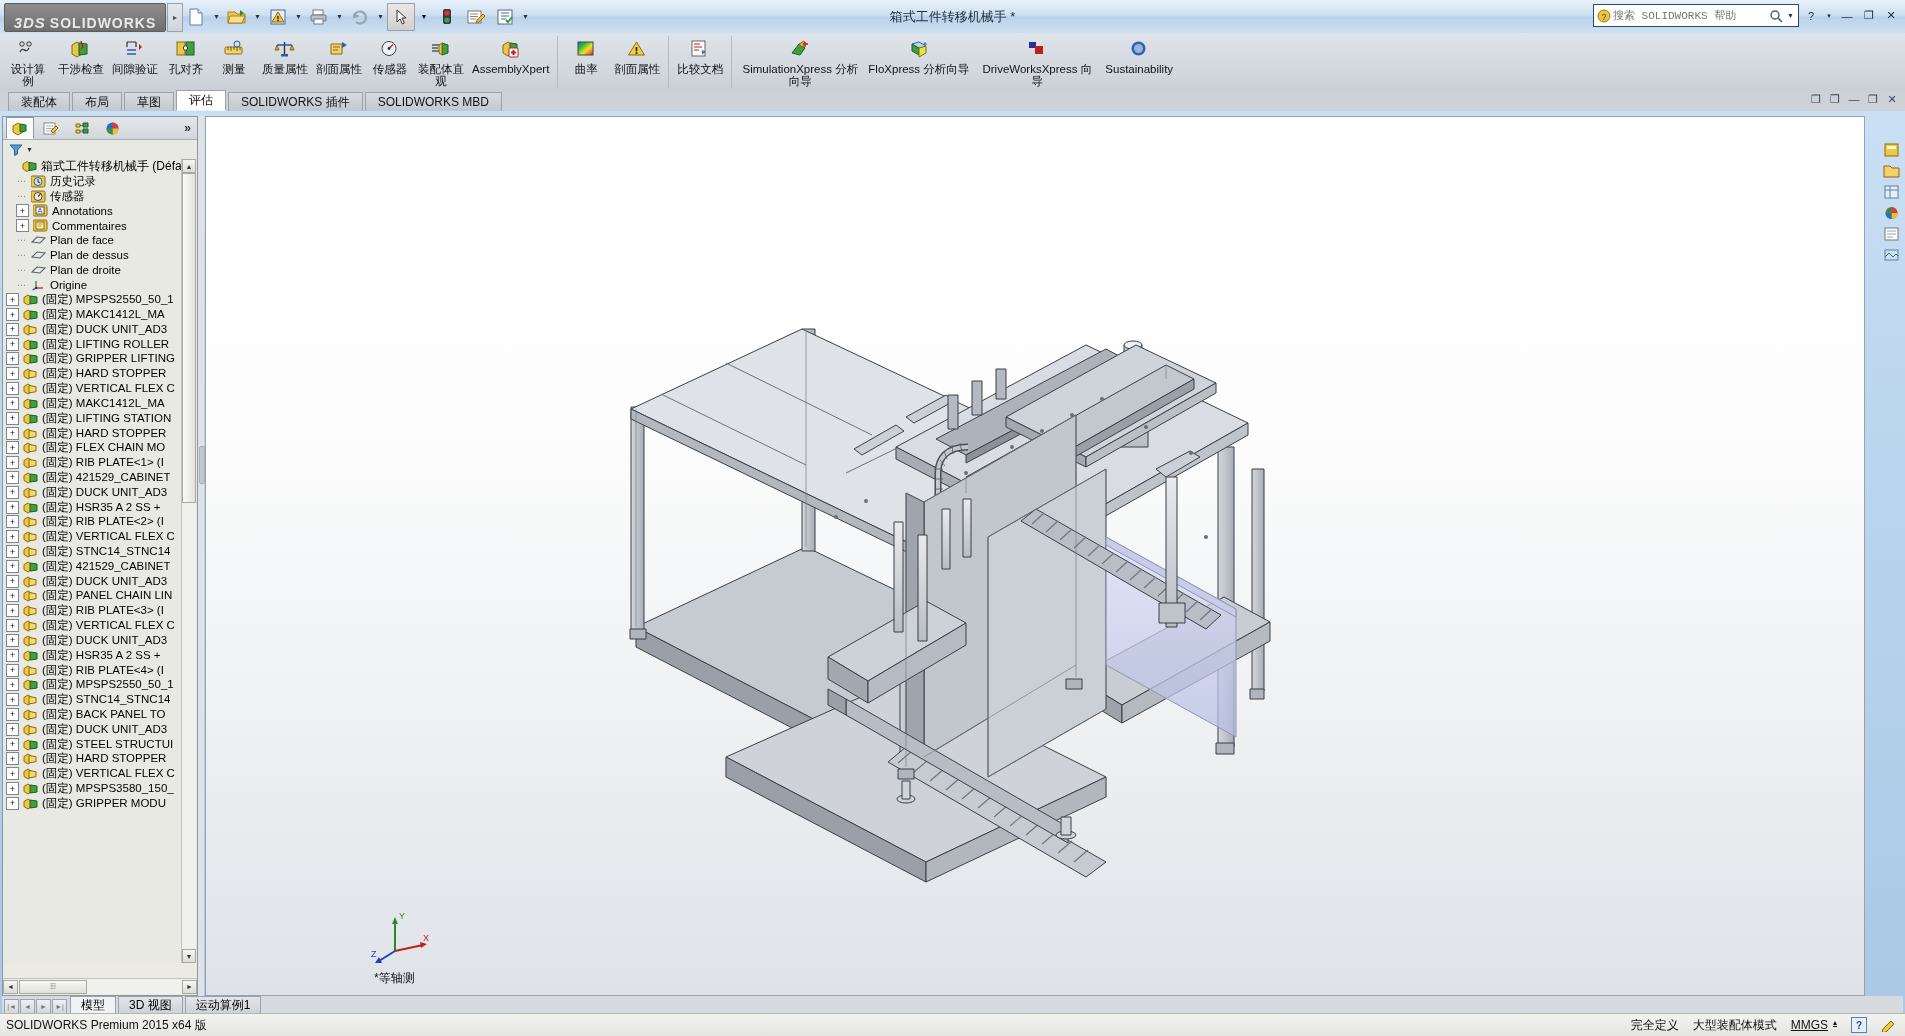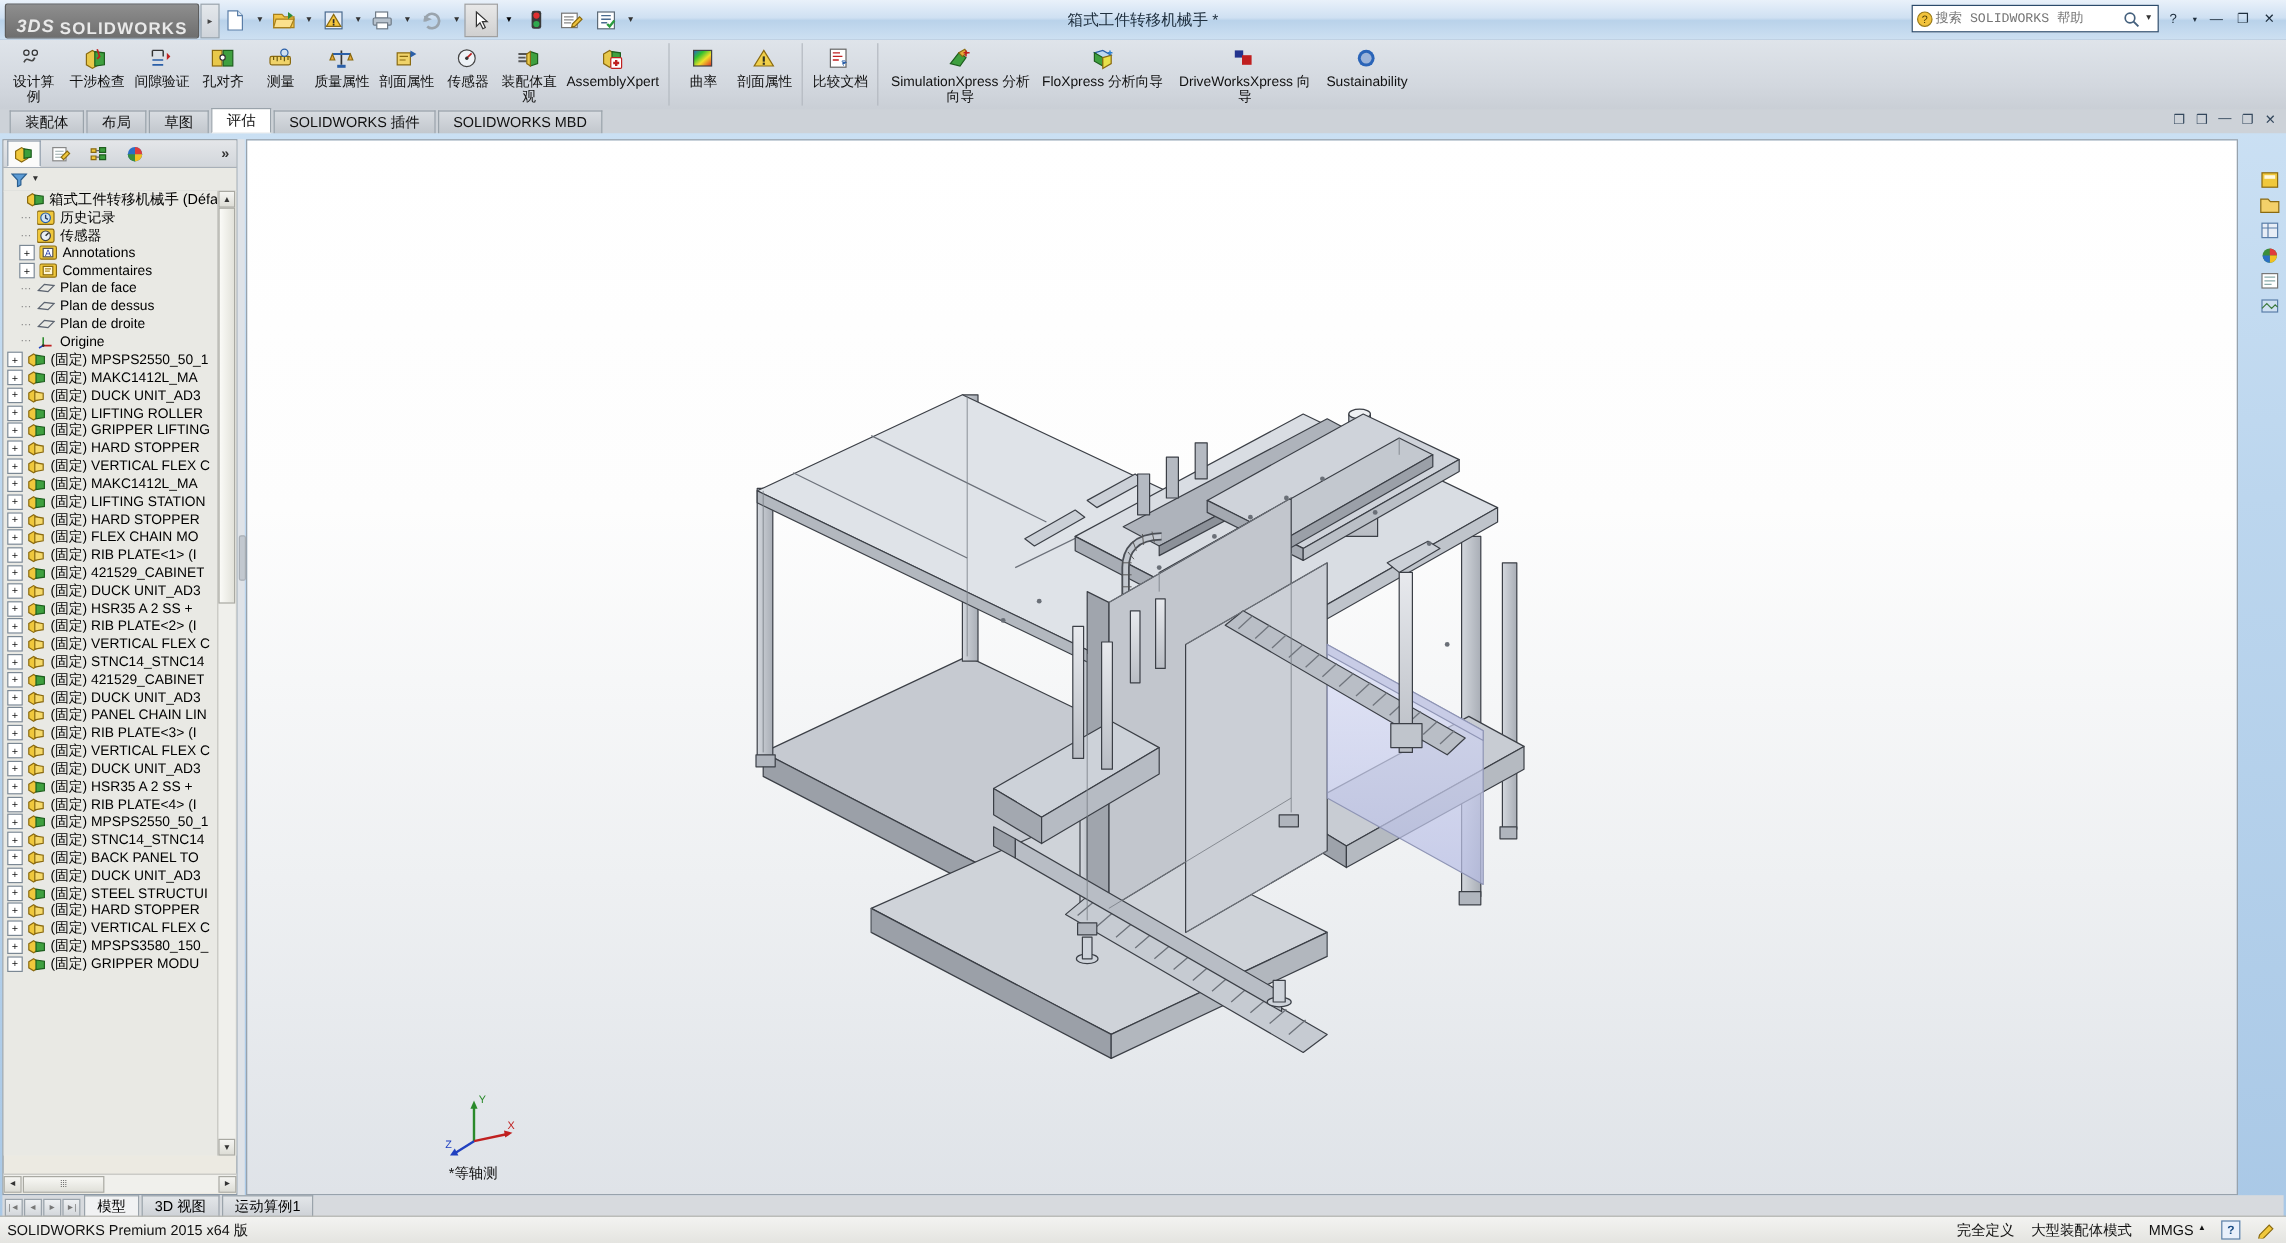--- a/index.html
+++ b/index.html
@@ -147,21 +147,21 @@
     background:linear-gradient(to bottom,#e3e6e9,#cdd1d6);
     border:1px solid #9aa3ab;border-bottom:none;margin-left:2px;}
   .btab.active{background:#f1f2f3;}
 
   
   .statusbar{position:absolute;left:0;bottom:0;width:1905px;height:22px;
     background:linear-gradient(to bottom,#f3f3f1,#e4e4e0);
     border-top:1px solid #b5b5ae;display:flex;align-items:center;font-size:12px;color:#111;gap:30px;}
   .sb-left{margin-left:6px;}
   .sb-right{margin-left:auto;display:flex;align-items:center;gap:14px;margin-right:8px;}
-  .sb-units{display:flex;align-items:flex-start;gap:5px;}
+  .sb-units{display:flex;align-items:flex-start;gap:5px;text-decoration:underline;}
   .sb-help{width:14px;height:14px;background:#e8f0fb;border:1px solid #5b7fa6;
     display:flex;align-items:center;justify-content:center;color:#1a4d85;
     font-size:10px;font-weight:bold;}
   svg{display:block;}
 </style>
 </head>
 <body>
 
 <div class="app">
 

